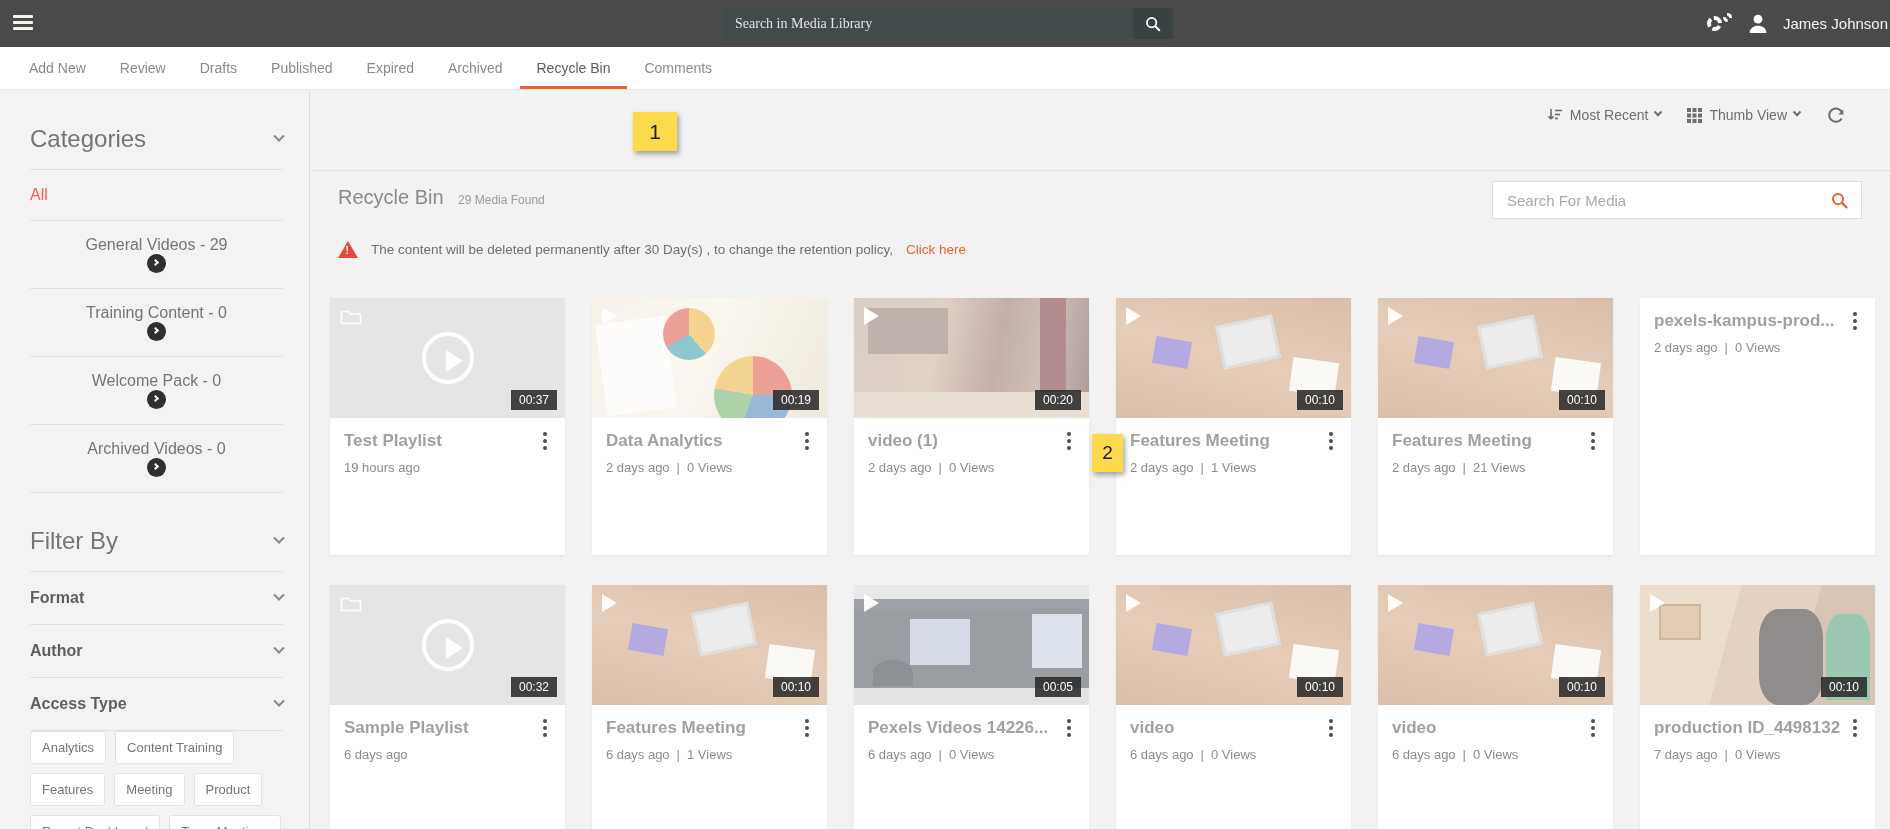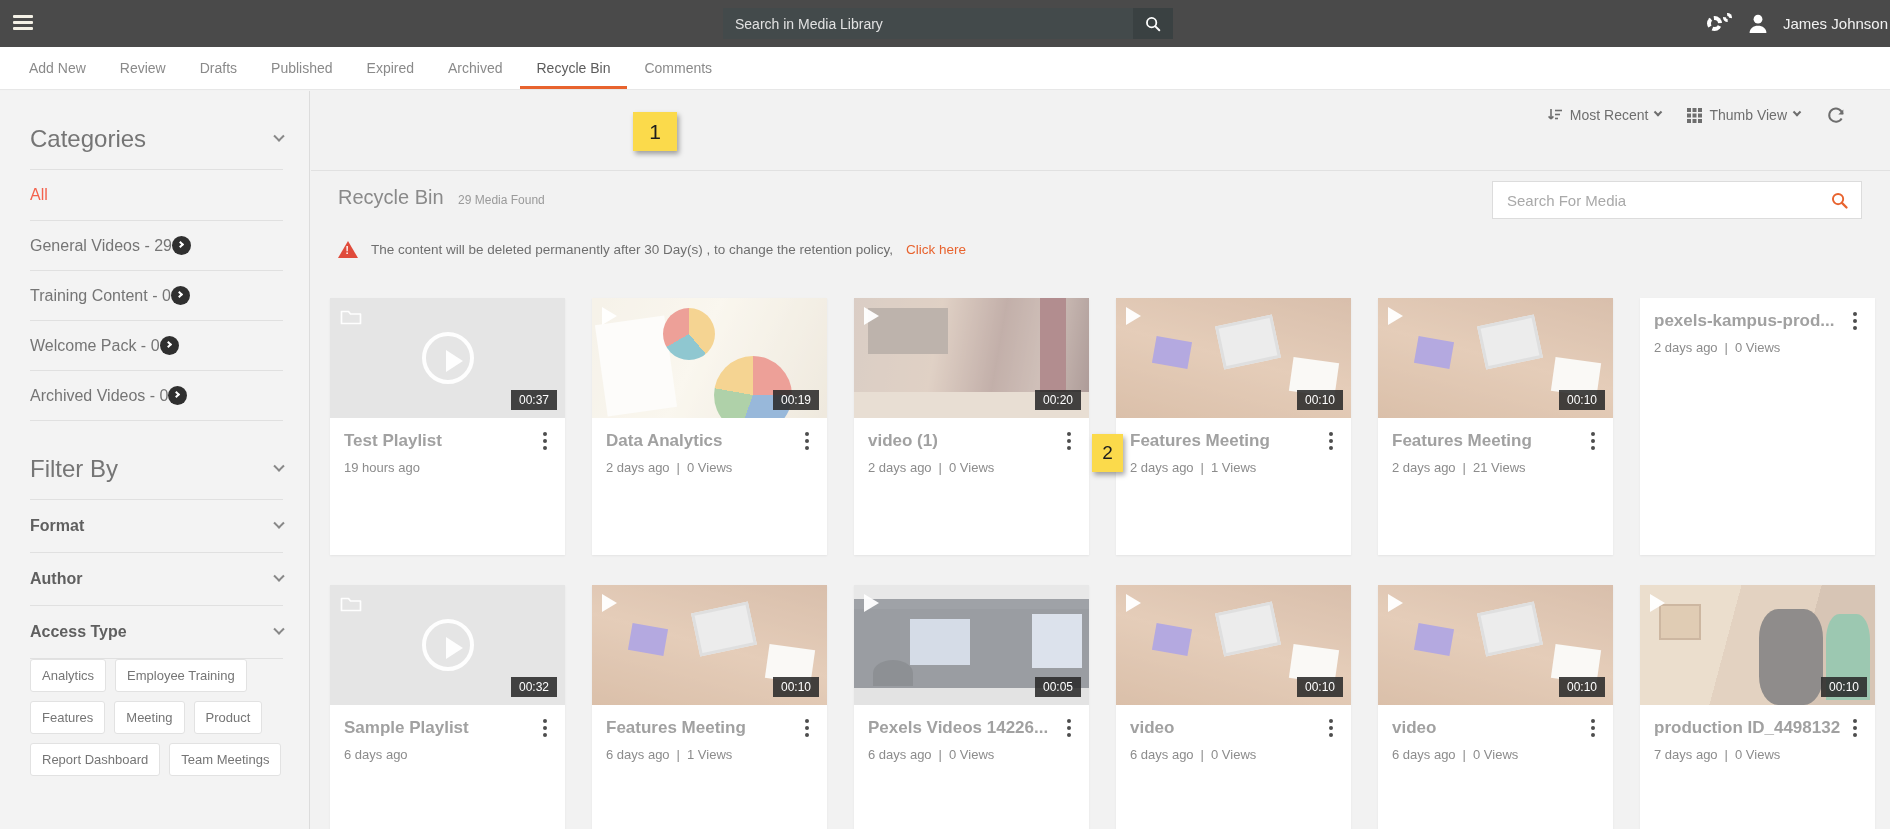--- a/index.html
+++ b/index.html
@@ -5,42 +5,42 @@
   * { margin:0; padding:0; box-sizing:border-box; }
   html,body { width:1890px; height:829px; }
   body { font-family:"Liberation Sans","DejaVu Sans",sans-serif; background:#f2f2f2; overflow:hidden; }
   .page { position:relative; width:1890px; height:829px; overflow:hidden; background:#f2f2f2; }
 
   
   .topbar { position:relative; height:47px; background:#4a4a4a; z-index:5; }
   .hamburger { position:absolute; left:13px; top:15px; width:20px; height:16px; cursor:pointer; }
   .hamburger span { display:block; height:3px; margin-bottom:3px; background:#f4f1e6; border-radius:1px; }
   .top-search { position:absolute; left:723px; top:8px; width:450px; height:31px; display:flex; }
-  .top-search input { flex:1; background:#434a4b; border:none; outline:none; color:#e9e9e9; font-size:14px; padding:0 12px; }
+  .top-search input { flex:1; background:#434a4b; border:none; outline:none; color:#e9e9e9; font-size:14px; padding:0 12px;font-family:Liberation Serif, serif; }
   .top-search input::placeholder { color:#e2e2e2; opacity:1; }
   .top-search .search-btn { width:40px; background:#3a4142; border:none; display:flex; align-items:center; justify-content:center; cursor:pointer; }
   .top-right { position:absolute; right:2px; top:0; height:47px; display:flex; align-items:center; gap:13px; }
   .user-name { color:#f2f2f2; font-size:15px; white-space:nowrap; }
   .gear-wrap { position:relative; width:26px; height:24px; }
   .gear { position:absolute; border-radius:50%; border:4px dashed #fff; }
   .gear.big { width:15px; height:15px; left:0; top:4px; }
   .gear.small { width:9px; height:9px; right:1px; top:1px; border-width:3px; }
   .person-svg { display:block; }
 
   
   .tabbar { height:43px; background:#ffffff; border-bottom:1px solid #e7e7e7; display:flex; align-items:stretch; padding-left:12px; }
   .tab { display:flex; align-items:center; padding:0 17px; font-size:14px; color:#8a8a8a; cursor:pointer; }
   .tab.active { color:#5c5c5c; box-shadow:inset 0 -3px 0 #e8632e; }
 
   
   .sidebar { position:absolute; left:0; top:91px; bottom:0; width:310px; background:#f3f3f3; border-right:1px solid #dcdcdc; padding:20px 26px 0 30px; overflow:hidden; }
   .side-title { display:flex; align-items:center; justify-content:space-between; color:#757575; font-size:24px; padding:14px 0 16px; cursor:pointer; }
   .divider { height:1px; background:#e0e0e0; }
   .cat-all { color:#f4624d; font-size:16px; padding:16px 0; cursor:pointer; }
-  .cat-row { display:flex; align-items:center; padding:15px 0; font-size:16px; color:#757575; cursor:pointer; }
+  .cat-row { display:flex; align-items:center; padding:15px 0; font-size:16px; color:#757575; cursor:pointer;flex-direction:column; }
   .circle-arrow { width:19px; height:19px; border-radius:50%; background:#2f2f2f; position:relative; flex:none; }
   .circle-arrow i { position:absolute; left:6px; top:6px; width:5px; height:5px; border-top:2px solid #fff; border-right:2px solid #fff; transform:rotate(45deg); }
   .chev { width:8px; height:8px; border-right:2px solid #888; border-bottom:2px solid #888; transform:rotate(45deg) translate(-2px,-2px); flex:none; }
   .filter-block { margin-top:34px; }
   .filter-row { display:flex; align-items:center; justify-content:space-between; padding:17px 0; font-size:16px; font-weight:bold; color:#5f5f5f; cursor:pointer; }
   .tags-title { font-size:16px; font-weight:bold; color:#5f5f5f; padding:22px 0 14px; }
   .chips { display:flex; flex-wrap:wrap; gap:9px; }
   .chip { background:#fff; border:1px solid #e2e2e2; border-radius:3px; padding:8px 11px; font-size:13px; color:#757575; cursor:pointer; white-space:nowrap; }
 
   
@@ -224,21 +224,21 @@
           <div class="filter-row">
             <span>Access Type</span>
             <span class="chev"></span>
           </div>
           <div class="divider"></div>
         </div>
     </div>
 
     <div class="chips" id="chip-list">
         <span class="chip">Analytics</span>
-        <span class="chip">Employee Training</span>
+        <span class="chip">Content Training</span>
         <span class="chip">Features</span>
         <span class="chip">Meeting</span>
         <span class="chip">Product</span>
         <span class="chip">Report Dashboard</span>
         <span class="chip">Team Meetings</span>
       </div>
   </div>
 
   <div class="main">
     <div class="controls">

